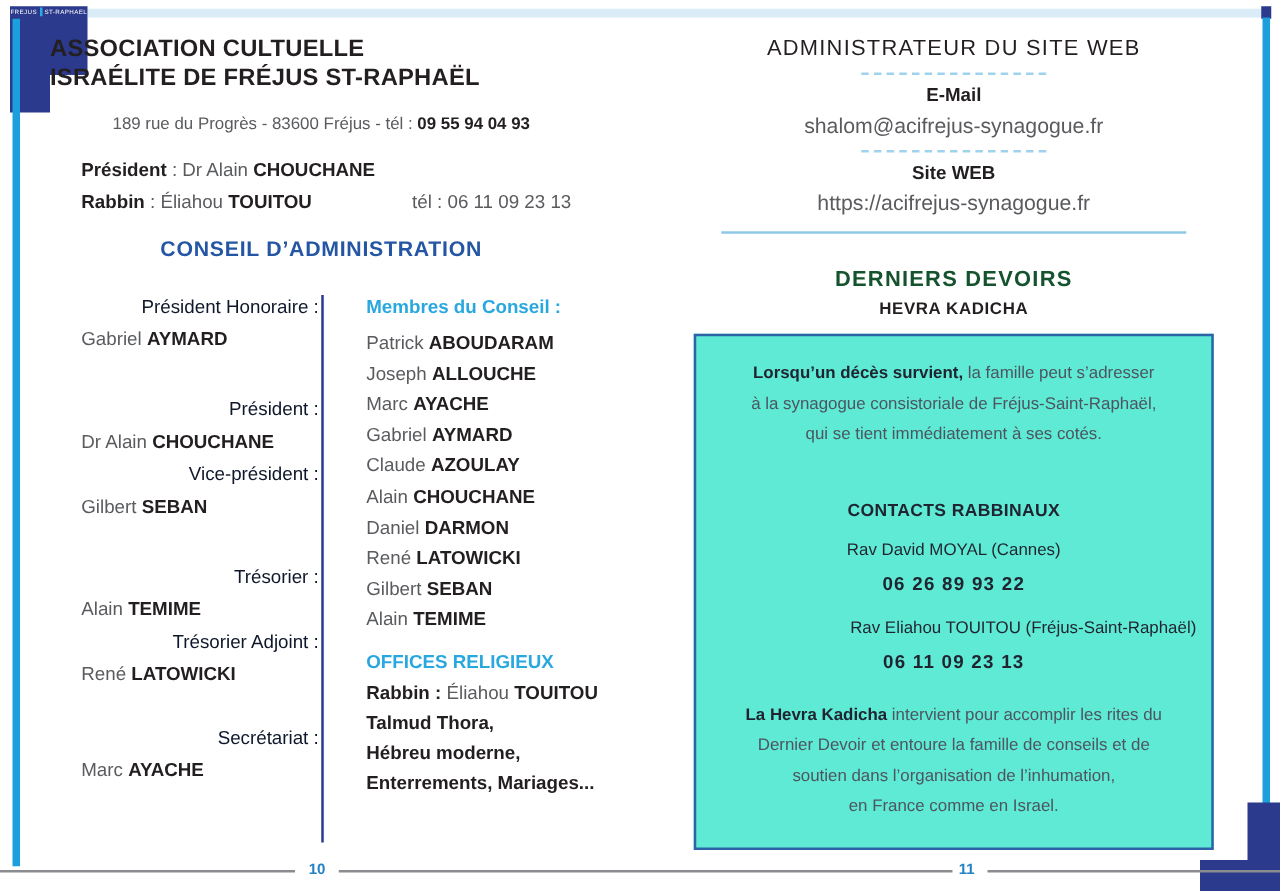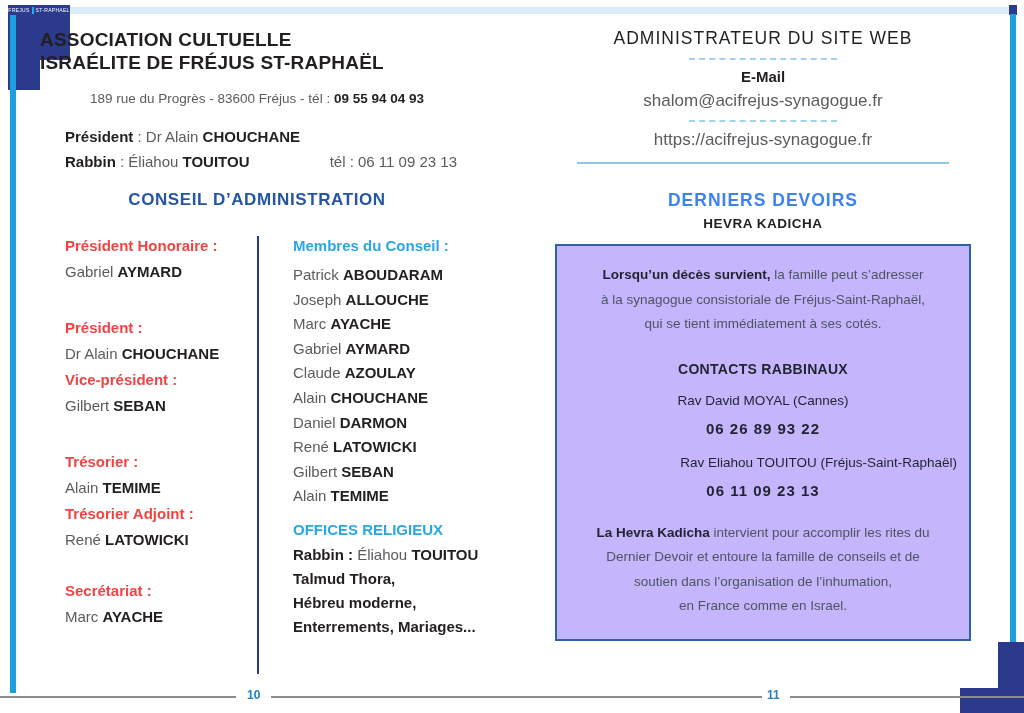--- a/index.html
+++ b/index.html
@@ -40,46 +40,46 @@
   .address { position:absolute; left:40px; top:91px; width:434px; text-align:center;
              font-size:13.5px; color:#5a5b5e; }
   .pres-row { position:absolute; left:65px; top:128px; font-size:15px; color:#5a5b5e; }
   .rabbin-row { position:absolute; left:65px; top:153px; width:392px; font-size:15px; color:#5a5b5e;
                 display:flex; justify-content:space-between; }
   .council-heading { position:absolute; left:40px; top:190px; width:434px; text-align:center;
                      font-size:17px; font-weight:bold; color:#2456a4; letter-spacing:.6px; }
   .officers { position:absolute; left:65px; top:233px; width:190px; font-size:15px; }
   .ogroup { margin-bottom:30px; }
   .ogroup:nth-child(3) { margin-bottom:25px; }
-  .orole { color:#ef4444; font-weight:bold; line-height:26px; }
+  .orole { color:#0f172a; font-weight:normal; line-height:26px;text-align:right; }
   .oname { line-height:26px; }
   .members-col { position:absolute; left:293px; top:233px; width:216px; font-size:15px; }
   .members-heading { color:#29a8e0; font-weight:bold; line-height:26px; margin-bottom:4px; }
   .members-list { margin:0; padding:0; list-style:none; }
   .member { line-height:24.6px; }
   .offices-heading { color:#29a8e0; font-weight:bold; line-height:26px; margin-top:8px; }
   .offices-rabbin { line-height:24px; }
   .offices-line { line-height:24px; font-weight:bold; color:#231f20; }
 
   
   .right-col { position:absolute; left:545px; top:28px; width:436px; text-align:center; }
   .admin-heading { font-size:17.5px; font-weight:normal; color:#231f20; letter-spacing:1px; }
   .admin-row { margin-top:16px; font-size:15px; color:#5a5b5e; }
   .admin-tel { margin-left:38px; }
   .dash-divider { width:148px; height:0; margin:9px auto 8px; border-top:2px dashed #9fd3ec; }
   .sub-label { font-size:15px; font-weight:bold; color:#231f20; }
   .contact-value { font-size:17px; color:#5a5b5e; margin-top:6px; }
   .solid-divider { width:372px; height:0; margin:12px auto 0; border-top:2px solid #8ec7e8; }
-  .devoirs-heading { margin-top:26px; font-size:17.5px; font-weight:bold; color:#3b82f6; letter-spacing:1px; }
+  .devoirs-heading { margin-top:26px; font-size:17.5px; font-weight:bold; color:#14532d; letter-spacing:1px; }
   .devoirs-sub { margin-top:5px; font-size:13.5px; font-weight:bold; color:#231f20; letter-spacing:.5px; }
-  .blue-box { margin:13px auto 0; width:416px; box-sizing:border-box; background:#c4b5fd;
+  .blue-box { margin:13px auto 0; width:416px; box-sizing:border-box; background:#5eead4;
               border:2px solid #2d64a8; padding:17px 12px 20px; text-align:center; }
   .box-para { font-size:13.5px; line-height:24.5px; color:#4d5560; white-space:pre-line; }
   .box-para .bold { color:#1f2430; }
-  .contacts-heading { margin-top:24px; font-size:14px; font-weight:bold; color:#1f2430; letter-spacing:.3px; }
+  .contacts-heading { margin-top:40px; font-size:14px; font-weight:bold; color:#1f2430; letter-spacing:.3px; }
   .contact-name { margin-top:16px; font-size:13.5px; font-weight:normal; color:#1f2430; }
   .contact-name.second { margin-top:18px;text-align:right; }
   .contact-phone { margin-top:12px; font-size:15px; font-weight:bold; color:#1f2430; letter-spacing:1px; }
   .box-outro { margin-top:22px; }
 </style>
 </head>
 <body>
 
 <div class="sheet">
 
@@ -160,20 +160,21 @@
   </div>
 
   <div class="right-col">
     <div class="admin-heading">ADMINISTRATEUR DU SITE WEB</div>
 
     <div class="dash-divider"></div>
     <div class="sub-label">E-Mail</div>
     <div class="contact-value">shalom@acifrejus-synagogue.fr</div>
 
     <div class="dash-divider"></div>
+    <div class="sub-label">Site WEB</div>
     <div class="contact-value">https://acifrejus-synagogue.fr</div>
 
     <div class="solid-divider"></div>
 
     <div class="devoirs-heading">DERNIERS DEVOIRS</div>
     <div class="devoirs-sub">HEVRA KADICHA</div>
 
     <div class="blue-box">
       <div class="box-para"><span class="bold">Lorsqu’un décès survient,</span><span> la famille peut s’adresser
 à la synagogue consistoriale de Fréjus-Saint-Raphaël,

